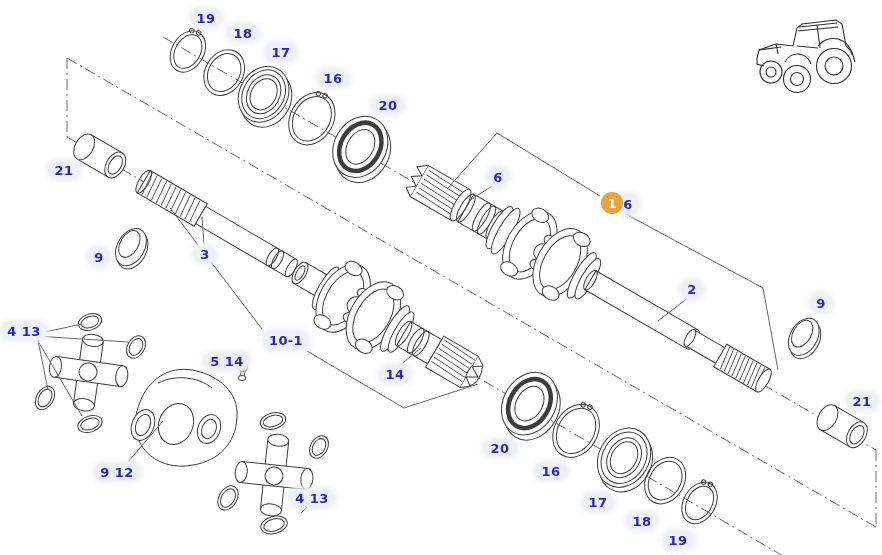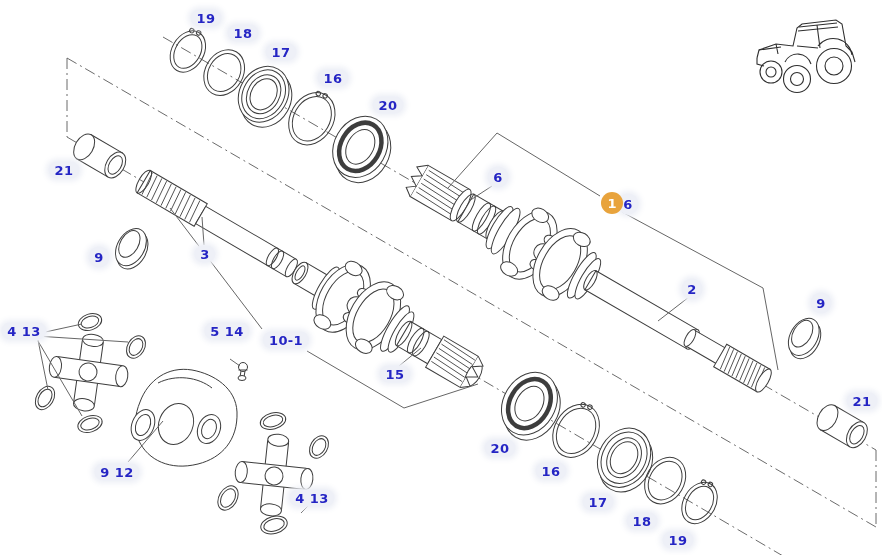--- a/index.html
+++ b/index.html
@@ -310,23 +310,23 @@
   <div class="callout" style="left:64px;  top:170px">21</div>
   <div class="callout circle" style="left:99px; top:257px">9</div>
   <div class="callout" style="left:205px; top:254px">3</div>
   <div class="callout circle" style="left:498px; top:177px">6</div>
   <div class="sel-badge" style="left:612px; top:203px">1</div>
   <div class="callout circle" style="left:628px; top:204px">6</div>
   <div class="callout circle" style="left:692px; top:289px">2</div>
   <div class="callout circle" style="left:821px; top:303px">9</div>
   <div class="callout" style="left:862px; top:401px">21</div>
   <div class="callout" style="left:24px;  top:331px">4 13</div>
-  <div class="callout" style="left:227px; top:331px">5 14</div>
+  <div class="callout" style="left:227px; top:361px">5 14</div>
   <div class="callout" style="left:286px; top:340px">10-1</div>
-  <div class="callout" style="left:395px; top:374px">15</div>
+  <div class="callout" style="left:395px; top:374px">14</div>
   <div class="callout" style="left:117px; top:472px">9 12</div>
   <div class="callout" style="left:312px; top:498px">4 13</div>
   <div class="callout" style="left:500px; top:448px">20</div>
   <div class="callout" style="left:551px; top:471px">16</div>
   <div class="callout" style="left:598px; top:502px">17</div>
   <div class="callout" style="left:642px; top:521px">18</div>
   <div class="callout" style="left:678px; top:540px">19</div>
 
 </div>
 

